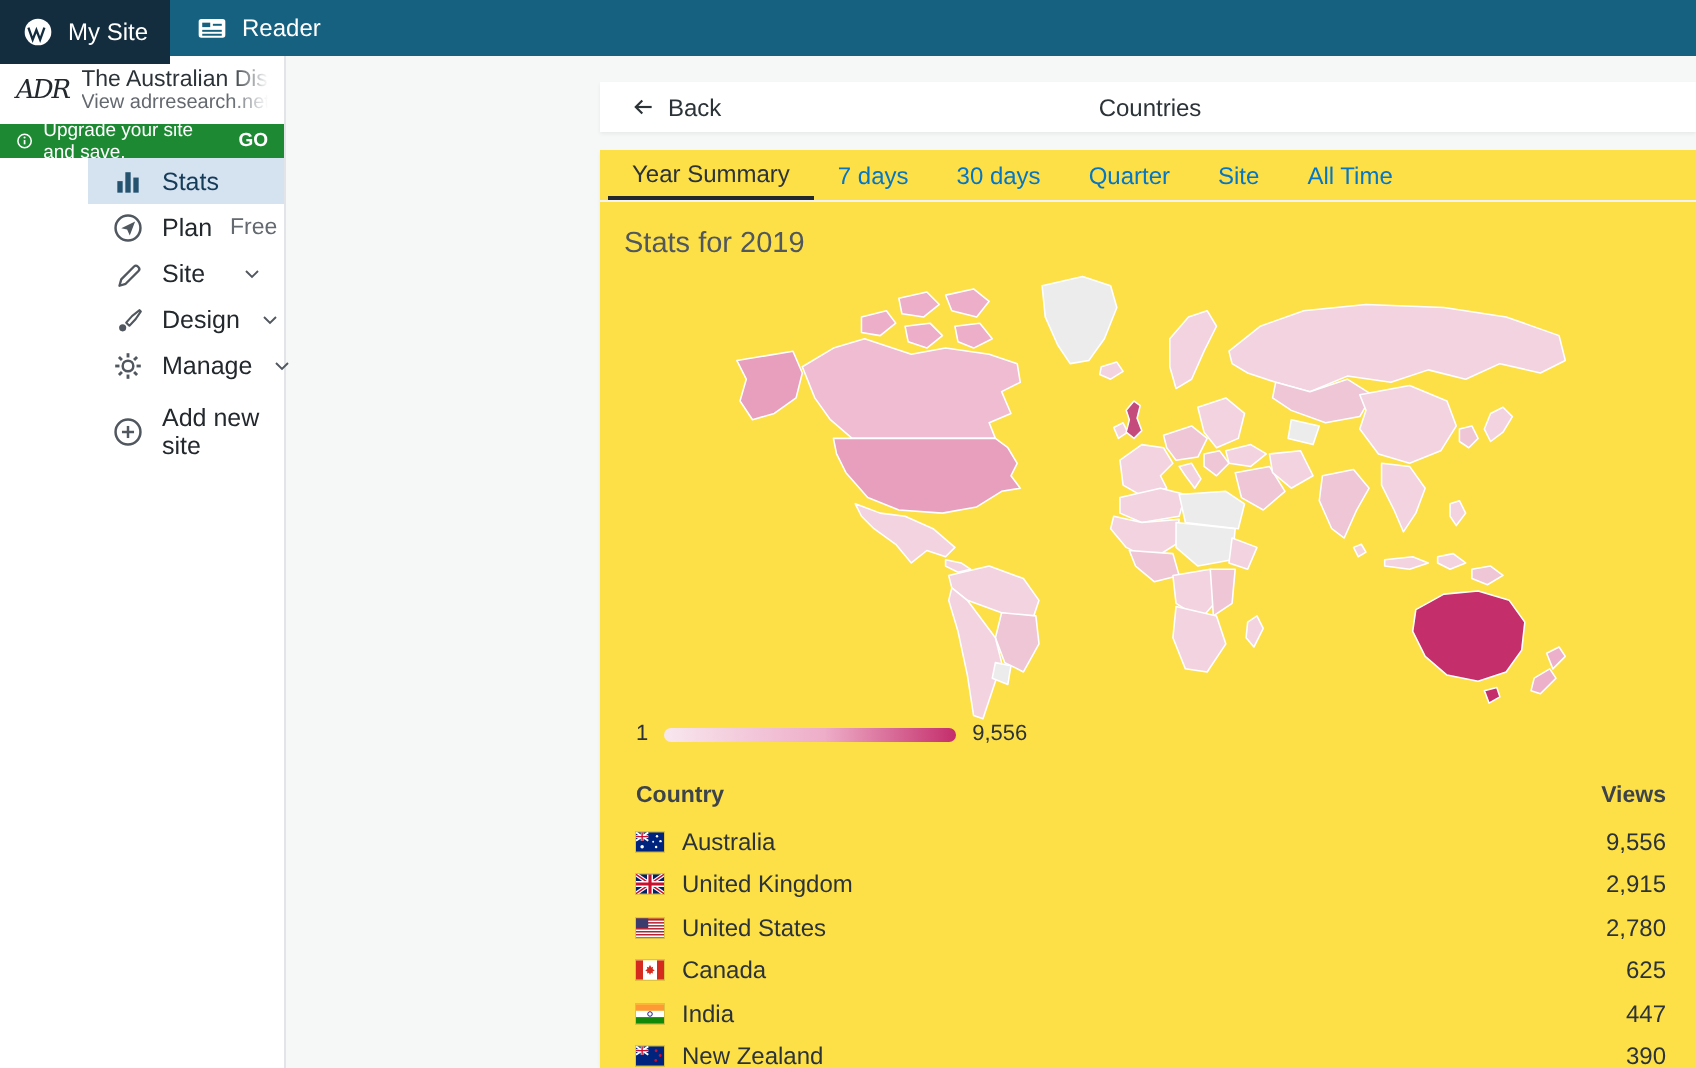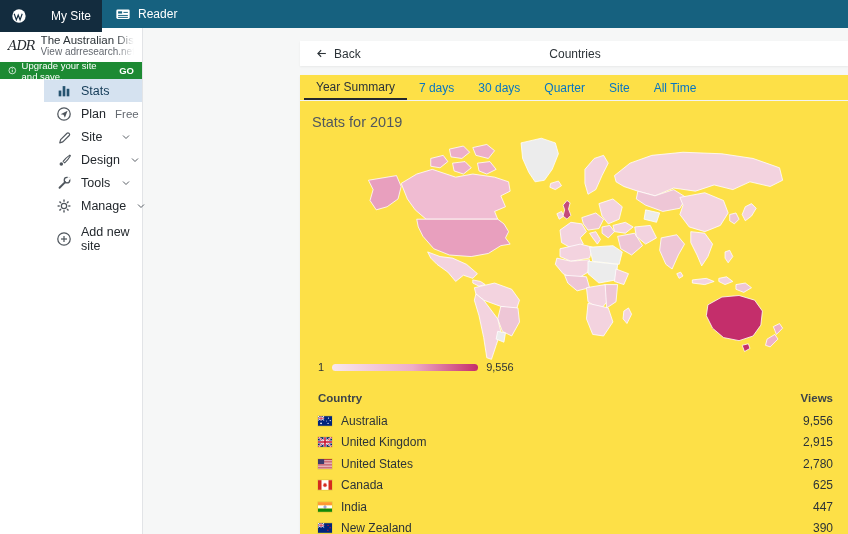--- a/index.html
+++ b/index.html
@@ -2,21 +2,21 @@
 <html><head>
 <meta charset="utf-8">
 <style>
   * { margin:0; padding:0; box-sizing:border-box; }
   html,body { width:848px; height:534px; overflow:hidden; background:#f6f7f7;
     font-family:"Liberation Sans", sans-serif; }
 
   
   .topbar { position:absolute; top:0; left:0; width:848px; height:28px;
     background:#16617f; display:flex; align-items:stretch; z-index:30; }
-  .tb-mysite { background:#132c3e; display:flex; align-items:center; gap:24px;
+  .tb-mysite { background:#132c3e; display:flex; align-items:center; gap:7px;
     padding:16px 11px; color:#fff; font-size:12px; }
   .tb-reader { display:flex; align-items:center; gap:7px; padding:0 13px;
     color:#fff; font-size:12px; }
 
   
   .sidebar { position:absolute; top:28px; left:0; width:143px; bottom:0;
     background:#fff; border-right:1px solid #e2e4e7; z-index:20; }
   .site-block { display:flex; align-items:center; gap:6px; padding:7px 8px 6px 8px; height:34px; cursor:pointer; }
   .site-logo { font-family:"DejaVu Serif", serif; font-style:italic; font-size:13px;
     color:#23282d; letter-spacing:-1px; flex:0 0 auto; }
@@ -149,33 +149,20 @@
         <circle cx="6" cy="13.4" r="2" fill="#50575e"></circle>
       </svg>
       <span>Design</span>
       <span class="right">
         <svg width="12" height="12" viewBox="0 0 20 20">
           <polyline points="5,7.5 10,12.5 15,7.5" fill="none" stroke="#50575e" stroke-width="1.6"></polyline>
         </svg>
       </span>
     </div>
 
-    <div class="nav-item">
-      <svg class="icon16" viewBox="0 0 18 18">
-        <circle cx="12.4" cy="5.8" r="3.1" fill="none" stroke="#50575e" stroke-width="1.5"></circle>
-        <circle cx="14.2" cy="4" r="1.7" fill="#fff"></circle>
-        <line x1="10.3" y1="8" x2="4" y2="14.4" stroke="#50575e" stroke-width="2.2" stroke-linecap="round"></line>
-      </svg>
-      <span>Tools</span>
-      <span class="right">
-        <svg width="12" height="12" viewBox="0 0 20 20">
-          <polyline points="5,7.5 10,12.5 15,7.5" fill="none" stroke="#50575e" stroke-width="1.6"></polyline>
-        </svg>
-      </span>
-    </div>
 
     <div class="nav-item">
       <svg class="icon16" viewBox="0 0 18 18">
         <circle cx="9" cy="9" r="3" fill="none" stroke="#50575e" stroke-width="1.4"></circle>
         <g stroke="#50575e" stroke-width="1.6">
           <line x1="9" y1="1.8" x2="9" y2="4.2"></line>
             <line x1="9" y1="13.8" x2="9" y2="16.2"></line>
           <line x1="1.8" y1="9" x2="4.2" y2="9"></line>
             <line x1="13.8" y1="9" x2="16.2" y2="9"></line>
           <line x1="3.9" y1="3.9" x2="5.6" y2="5.6"></line>

